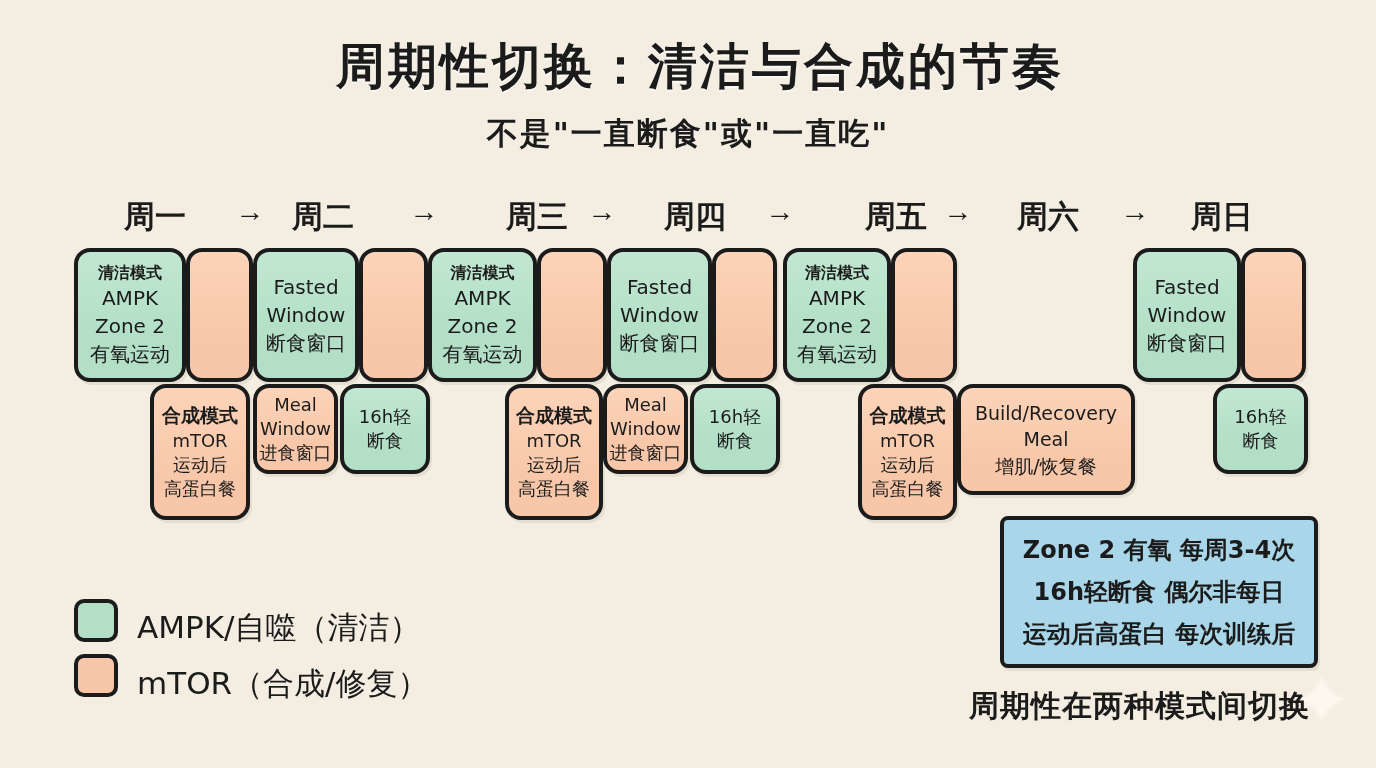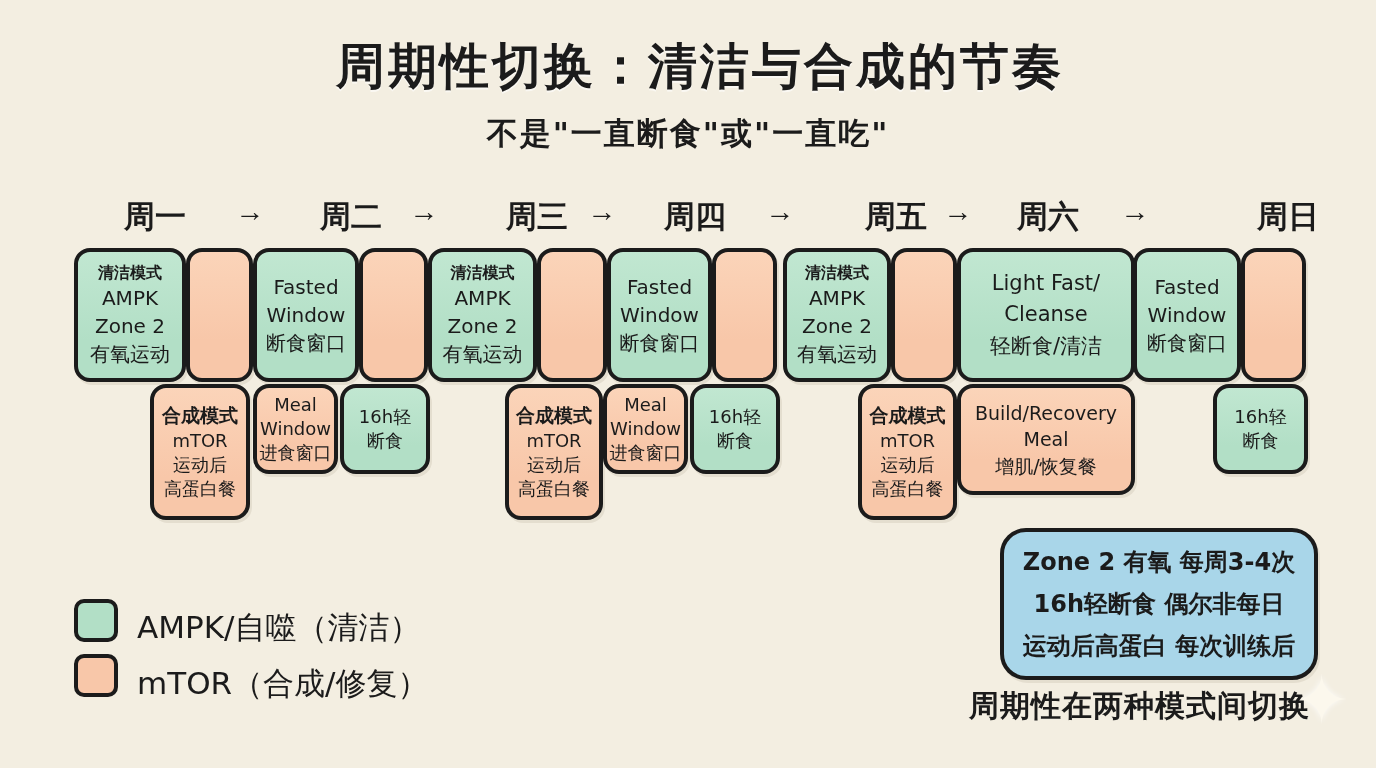--- a/index.html
+++ b/index.html
@@ -65,22 +65,22 @@
   .b8{left:1213px;width:95px;height:90px}
   
   .swatch{position:absolute;width:44px;height:43px;border:4px solid var(--ink);border-radius:10px}
   .sw0{left:74px;top:599px;background:var(--green)}
   .sw1{left:74px;top:654px;background:var(--peach)}
   .legend-label{position:absolute;left:137px;font-size:31px;font-weight:500;white-space:nowrap}
   .ll0{top:607px}
   .ll1{top:663px}
   
   .info{
-    position:absolute;left:1000px;top:528px;width:318px;height:152px;
-    background:var(--blue);border:4px solid var(--ink);border-radius:26px;
+    position:absolute;left:1000px;top:516px;width:318px;height:152px;
+    background:var(--blue);border:4px solid var(--ink);border-radius:8px;
     display:flex;align-items:center;justify-content:center;text-align:center;
     font-size:24px;font-weight:700;line-height:1.75;white-space:pre-line;
     box-shadow:2px 3px 0 rgba(120,105,80,.12);
   }
   .footer{
     position:absolute;top:686px;right:66px;font-size:30px;font-weight:800;
     letter-spacing:1px;z-index:3;white-space:nowrap;text-align:center;
   }
   .sparkle{
     position:absolute;left:1294px;top:662px;font-size:66px;color:#fcf8ed;
@@ -91,31 +91,31 @@
 <body>
 
 <div class="canvas">
 
   <div class="title">周期性切换：清洁与合成的节奏</div>
   <div class="subtitle">不是"一直断食"或"一直吃"</div>
 
   <div>
     <span class="day" style="left:155px">周一</span>
     <span class="arr" style="left:250px">→</span>
-    <span class="day" style="left:351px">周二</span>
+    <span class="day" style="left:323px">周二</span>
     <span class="arr" style="left:424px">→</span>
     <span class="day" style="left:537px">周三</span>
     <span class="arr" style="left:602px">→</span>
     <span class="day" style="left:695px">周四</span>
     <span class="arr" style="left:780px">→</span>
     <span class="day" style="left:896px">周五</span>
     <span class="arr" style="left:958px">→</span>
     <span class="day" style="left:1048px">周六</span>
     <span class="arr" style="left:1135px">→</span>
-    <span class="day" style="left:1288px">周日</span>
+    <span class="day" style="left:1222px">周日</span>
   </div>
 
   <div class="box green top t0">
     <div class="bt">清洁模式</div>
     <div class="bb">AMPK
 Zone 2
 有氧运动</div>
   </div>
   <div class="box peach top t1"></div>
   <div class="box green top t2">
@@ -137,25 +137,20 @@
 断食窗口</div>
   </div>
   <div class="box peach top t7"></div>
   <div class="box green top t8">
     <div class="bt">清洁模式</div>
     <div class="bb">AMPK
 Zone 2
 有氧运动</div>
   </div>
   <div class="box peach top t9"></div>
-  <div class="box green top t10">
-    <div class="bb">Light Fast/
-Cleanse
-轻断食/清洁</div>
-  </div>
   <div class="box green top t11">
     <div class="bb">Fasted
 Window
 断食窗口</div>
   </div>
   <div class="box peach top t12"></div>
 
   <div class="box peach bot b0">
     <div class="bt">合成模式</div>
     <div class="bb">mTOR

